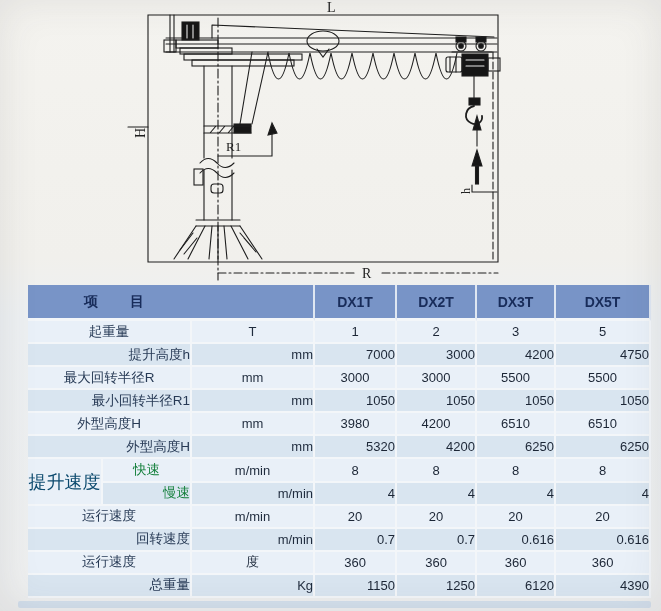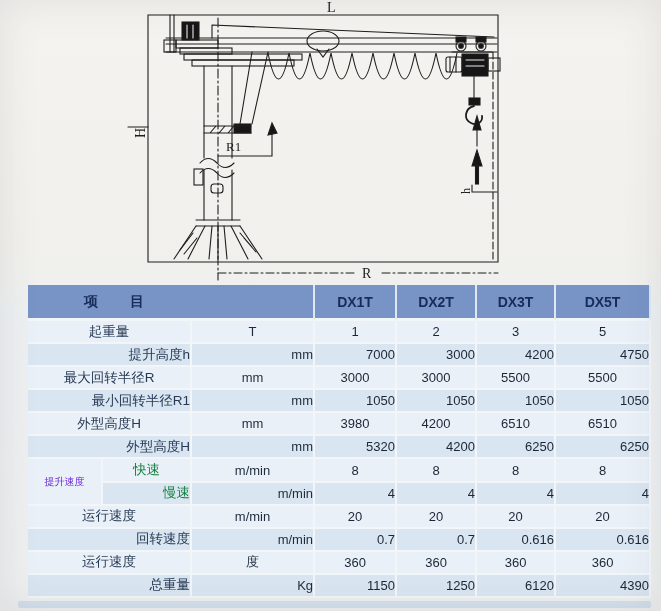--- a/index.html
+++ b/index.html
@@ -19,21 +19,21 @@
   table.spec th,table.spec td{
     padding:0;margin:0;border-right:2px solid #f3f6f9;border-bottom:2px solid #f3f6f9;
     white-space:nowrap;overflow:hidden;font-weight:normal;}
   table.spec th{
     background:linear-gradient(180deg,#80.9 0,#789 0);
     background:#7894c7;color:#182c5a;font-weight:bold;font-size:14px;
     height:33px;border-bottom:3px solid #f3f6f9;border-right:2px solid #dfe7f2;
     }
   table.spec th.item-head{text-align:left;padding-left:56px;letter-spacing:14px;}
   td.lbl{padding-left:11px;text-align:left;font-size:13.5px;color:#273a55;}
-  td.grp{padding-left:10px;text-align:left;font-size:10px;color:#6d28d9;}
+  td.grp{padding-left:10px;text-align:left;font-size:18px;color:#0c4a6e;}
   td.sub{padding-left:12px;text-align:left;font-size:13.5px;color:#15803d;}
   td.unit{padding-left:34px;text-align:left;color:#1f2b3d;}
   td.val{padding-left:16px;text-align:left;color:#1c2636;}
   tr.r-even td{background:#e9f0f8;text-align:center;}
   tr.r-odd td{background:#d9e5f0;text-align:right;}
   .bottom-strip{position:absolute;left:18px;top:601px;width:633px;height:7px;
     background:#c9daeb;opacity:.75;border-radius:2px;}
 </style>
 </head>
 <body>

